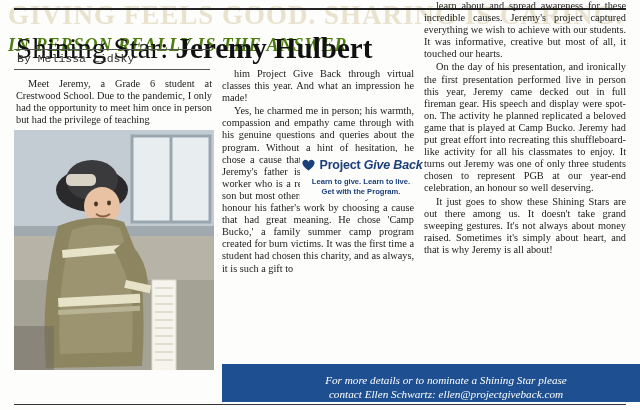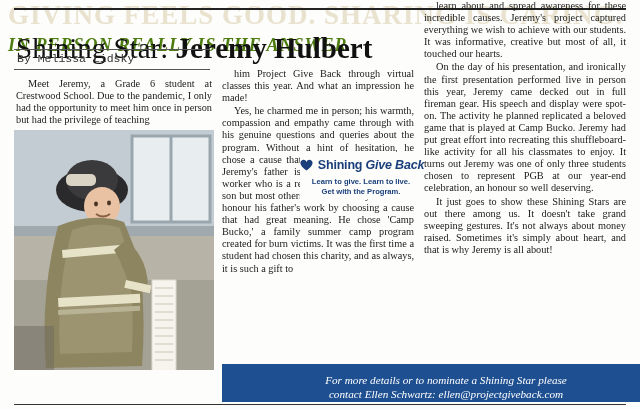--- a/index.html
+++ b/index.html
@@ -305,21 +305,21 @@
 
       <rect x="0" y="196" width="40" height="44" fill="#6e6a60" opacity="0.5"></rect>
     </svg>
   </div>
 
   <div class="logo-block">
     <div class="logo-row">
       <svg class="logo-mark" viewBox="0 0 40 40">
         <path d="M20 34 C6 24 3 16 8 11 c4 -4 10 -2 12 3 c2 -5 8 -7 12 -3 c5 5 2 13 -12 23 z" fill="#1a3f7a"></path>
       </svg>
-      <span class="logo-text"><span>Shining </span><span class="give">Give Back</span></span>
+      <span class="logo-text"><span>Project </span><span class="give">Give Back</span></span>
     </div>
     <div class="logo-tag">
       <div>Learn to give. Learn to live.</div>
       <div>Get with the Program.</div>
     </div>
   </div>
 
   <div class="footer-bar">
     <span>For more details or to nominate a Shining Star please</span>
     <span class="line2">contact Ellen Schwartz:  ellen@projectgiveback.com</span>

